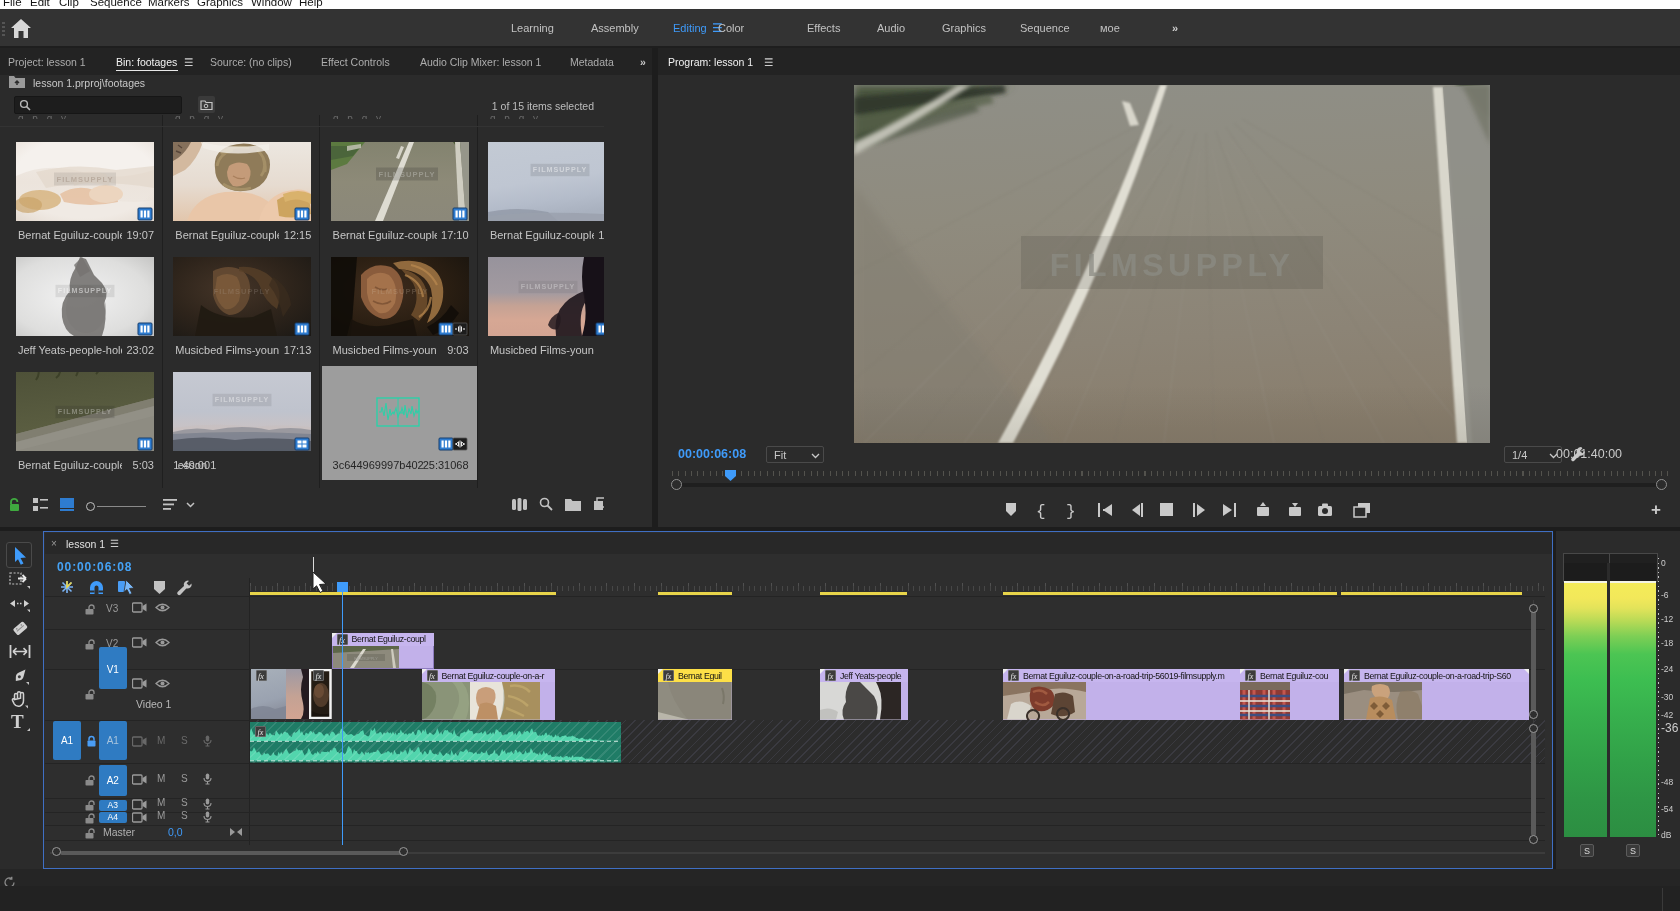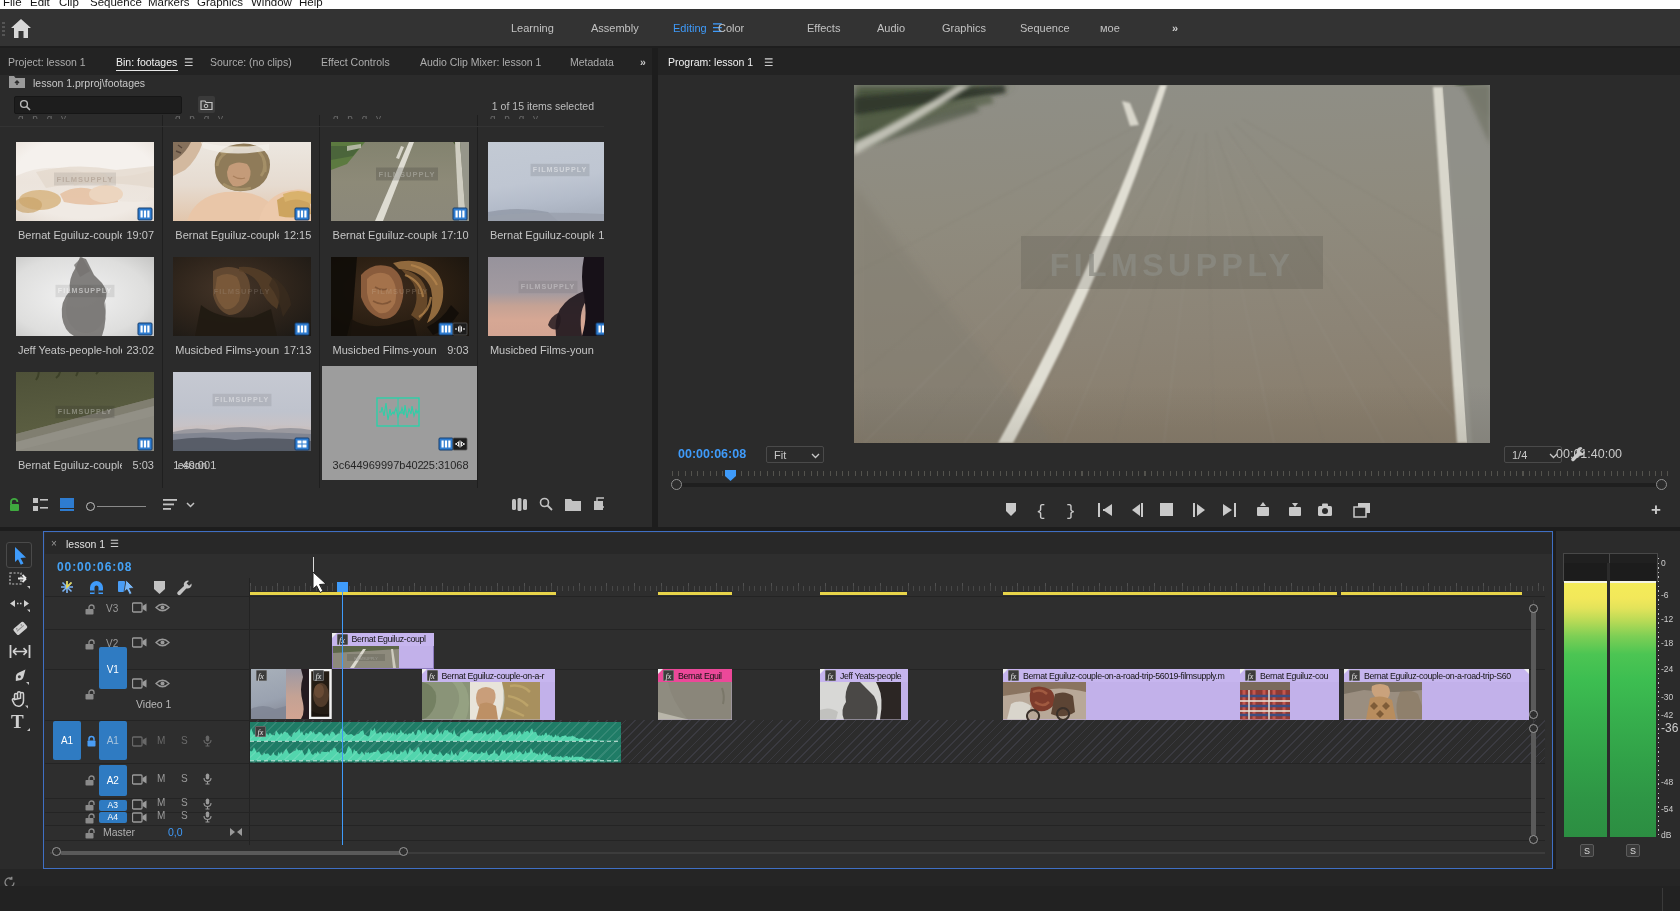--- a/index.html
+++ b/index.html
@@ -818,21 +818,21 @@
 <path d="M0 0 H48 V37.5 H0 Z" fill="#8a9478"></path>
 <path d="M6 2 Q16 8 14 20 Q12 30 4 36 L0 37.5 V0 Z" fill="#6e7a5c" opacity="0.8"></path>
 <path d="M30 0 Q40 10 36 24 L30 37.5 H44 Q50 20 44 6 L40 0 Z" fill="#9aa686" opacity="0.7"></path>
 <path d="M48 0 H80 Q84 18 78 37.5 H48 Z" fill="#e8e4da"></path>
 <path d="M56 8 Q64 2 72 8 Q76 16 70 24 Q62 30 56 24 Q52 16 56 8 Z" fill="#c99e7a"></path>
 <path d="M58 22 Q66 18 74 24 L76 37.5 H54 Z" fill="#bd9065"></path>
 <path d="M80 0 H118 V37.5 H78 Q86 18 80 0 Z" fill="#a8905e"></path>
 <path d="M88 4 Q100 2 108 10 M86 14 Q98 16 106 24 M84 26 Q94 30 102 34" stroke="#c0a86c" stroke-width="2.5" fill="none" opacity="0.8"></path>
       </svg>
     <div class="abs" style="left:658px;top:669px;width:73.5px;height:50.5px;background:#c2b1ea;"></div>
-      <div class="abs" style="left:658px;top:669px;width:73.5px;height:13px;background:#ec4899;overflow:hidden;">
+      <div class="abs" style="left:658px;top:669px;width:73.5px;height:13px;background:#fde047;overflow:hidden;">
         <div class="abs" style="left:0;top:0;width:0;height:0;border-left:5px solid #efefef;border-bottom:5px solid transparent;"></div>
         <span class="abs" style="left:20px;top:1.5px;font-size:8.8px;letter-spacing:-0.35px;color:#141414;white-space:nowrap;">Bernat Eguil</span>
       </div>
       <div class="abs" style="left:663px;top:670px;width:11px;height:11px;background:#3c3c3c;border:0.5px solid #666;border-radius:1px;color:#e8e8e8;font-size:8px;font-style:italic;text-align:center;line-height:11px;font-family:'Liberation Serif'">fx</div>
       <svg class="abs" style="left:658px;top:682px" width="73.5" height="37.5" viewBox="0 0 73.5 37.5">
         <rect width="73.5" height="37.5" fill="#8f8c80"></rect>
 <path d="M0 30 L30 37.5 H0 Z" fill="#b9b6aa"></path>
 <path d="M10 0 H73.5 V37.5 H30 Q14 20 10 0 Z" fill="#888578" opacity="0.8"></path>
 <path d="M64 6 q3 8 1 16" stroke="#7a7769" stroke-width="2" fill="none"></path>
       </svg>

